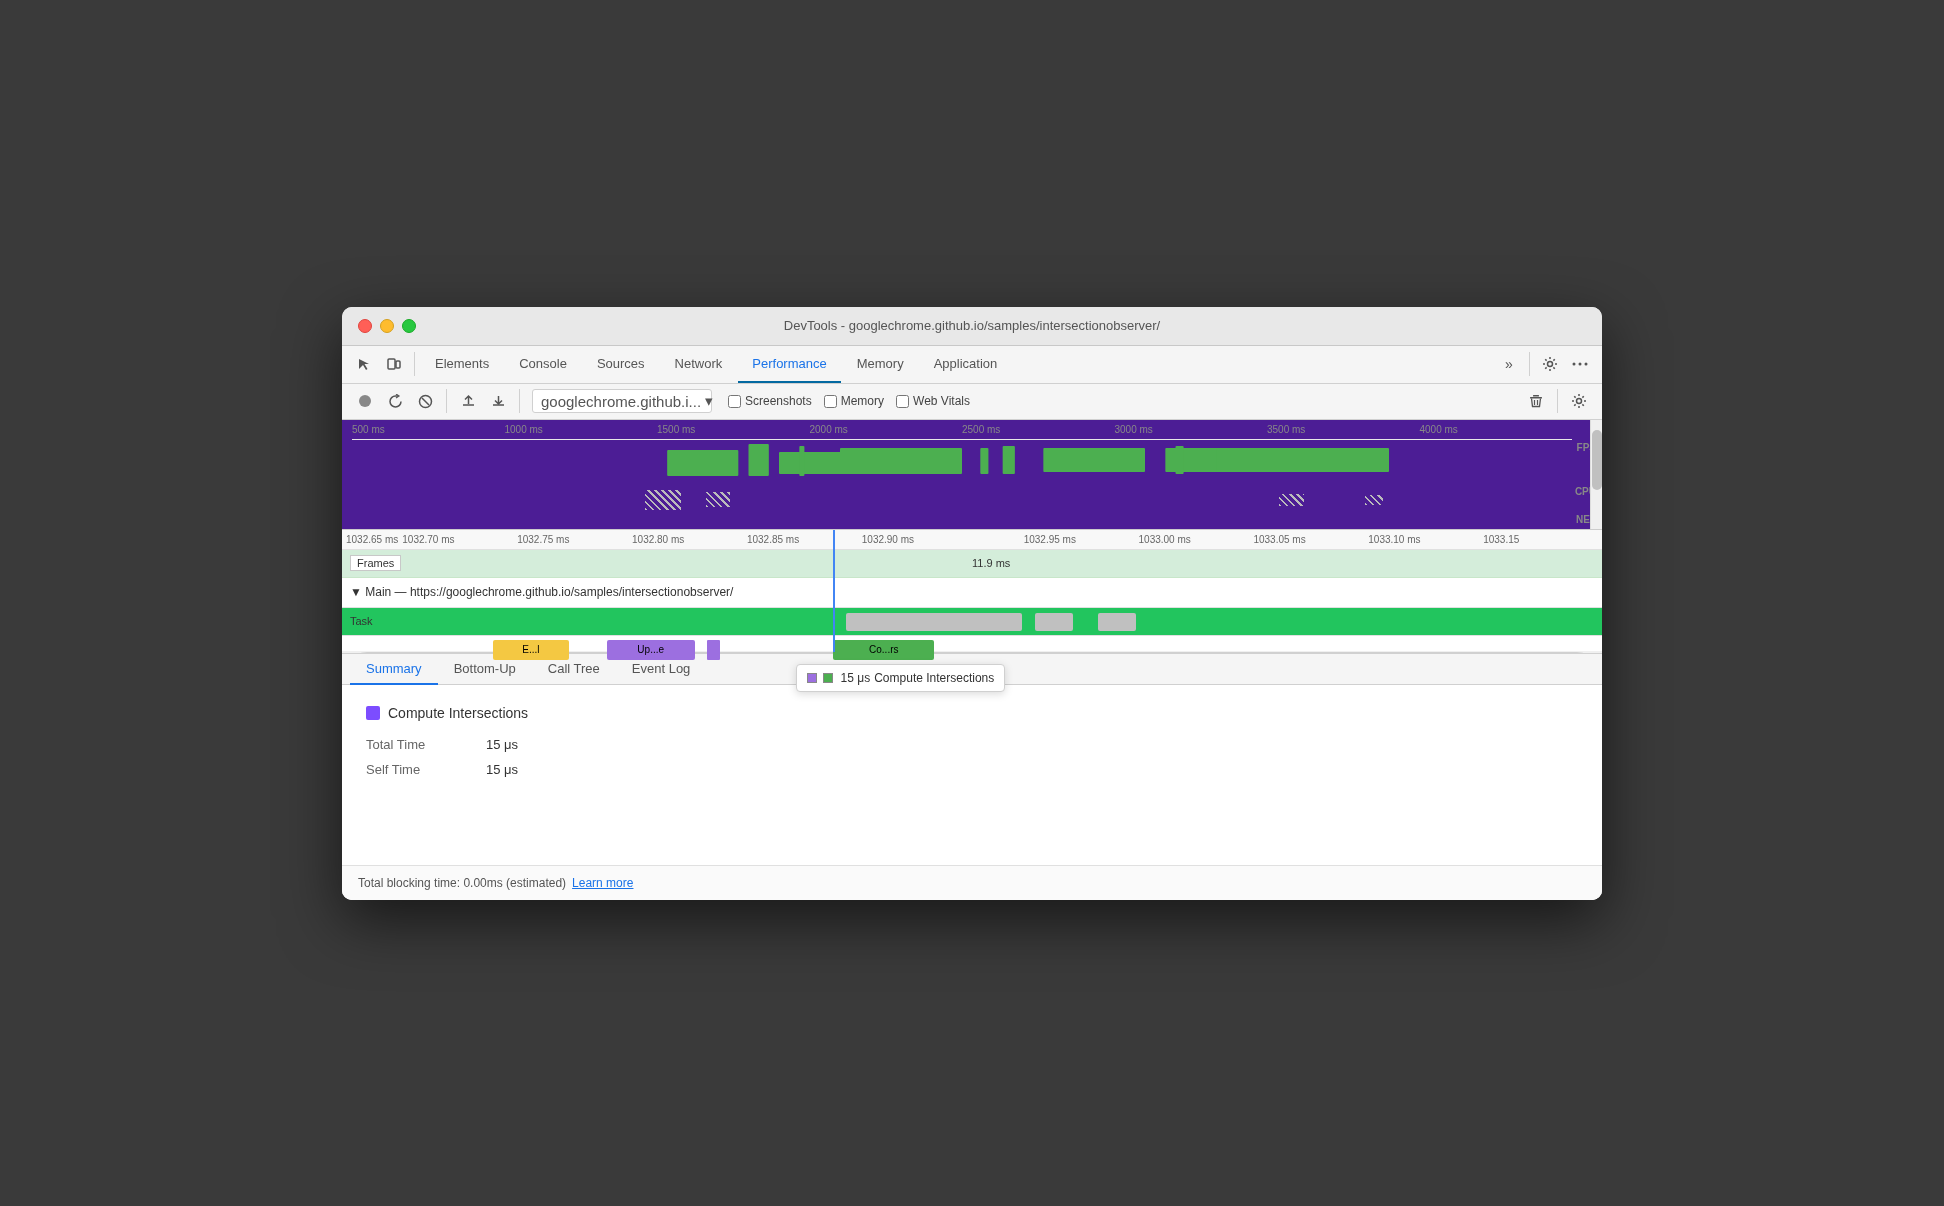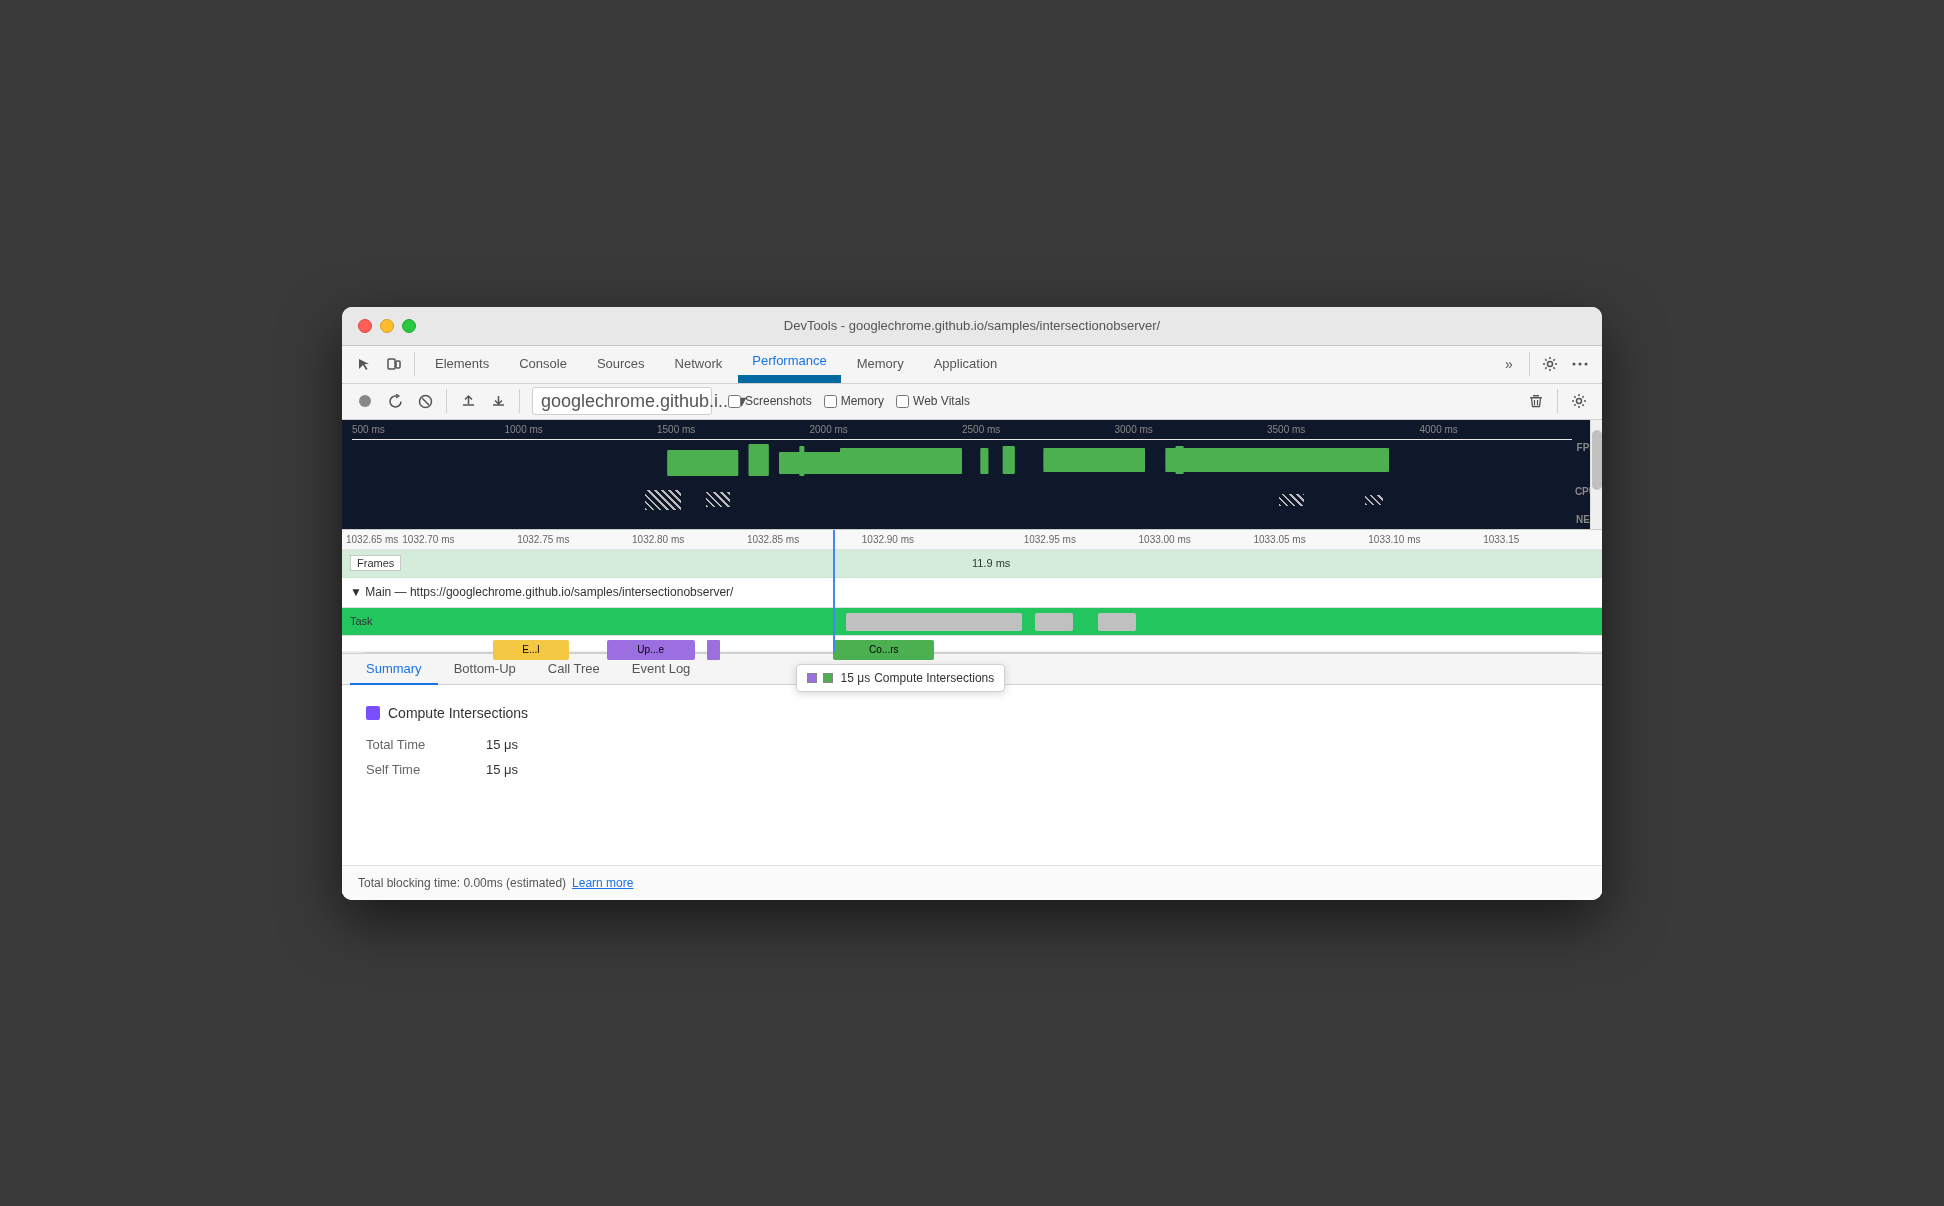--- a/index.html
+++ b/index.html
@@ -84,21 +84,21 @@
       display: flex;
       align-items: center;
       font-size: 13px;
       color: #555;
       cursor: pointer;
       border-bottom: 2px solid transparent;
       white-space: nowrap;
     }
     .nav-tab.active {
       color: #1a73e8;
-      border-bottom: 8px solid #0369a1;
+      border-bottom: 2px solid #0369a1;
     }
     .nav-spacer { flex: 1; }
     
     .toolbar {
       background: #f5f5f5;
       border-bottom: 1px solid #d0d0d0;
       display: flex;
       align-items: center;
       padding: 0 10px;
       height: 36px;
@@ -116,21 +116,21 @@
       font-size: 15px;
       border: none;
       background: transparent;
     }
     .url-select {
       display: flex;
       align-items: center;
       border: 1px solid #d0d0d0;
       border-radius: 3px;
       padding: 2px 8px;
-      font-size: 18px;
+      font-size: 15px;
       color: #555;
       background: #fff;
       cursor: pointer;
       gap: 4px;
       max-width: 180px;
       margin: 0 4px;
     }
     .checkbox-group {
       display: flex;
       align-items: center;
@@ -461,21 +461,21 @@
     </button>
     <div class="nav-separator"></div>
     <button class="toolbar-btn">
       <svg width="16" height="16" viewBox="0 0 16 16" fill="none">
         <circle cx="8" cy="8" r="2.5" stroke="#555" stroke-width="1.5"></circle>
         <path d="M8 1v2M8 13v2M1 8h2M13 8h2M3.22 3.22l1.41 1.41M11.36 11.36l1.42 1.42M3.22 12.78l1.41-1.41M11.36 4.64l1.42-1.42" stroke="#555" stroke-width="1.5"></path>
       </svg>
     </button>
   </div>
 
-  <div class="timeline-area" style="height: 110px; position: relative; background: #0f172a; border-bottom: 1px solid #ccc;">
+  <div class="timeline-area" style="height: 110px; position: relative; background: #4c1d95; border-bottom: 1px solid #ccc;">
 
     <div style="position: absolute; top: 0; left: 10px; right: 30px; height: 20px; display: flex; align-items: center; border-bottom: 1px solid #e8e8e8;">
       <div style="display: flex; width: 100%; font-size: 10px; color: #888;">
         <span style="flex:1">500 ms</span>
         <span style="flex:1">1000 ms</span>
         <span style="flex:1">1500 ms</span>
         <span style="flex:1">2000 ms</span>
         <span style="flex:1">2500 ms</span>
         <span style="flex:1">3000 ms</span>
         <span style="flex:1">3500 ms</span>

